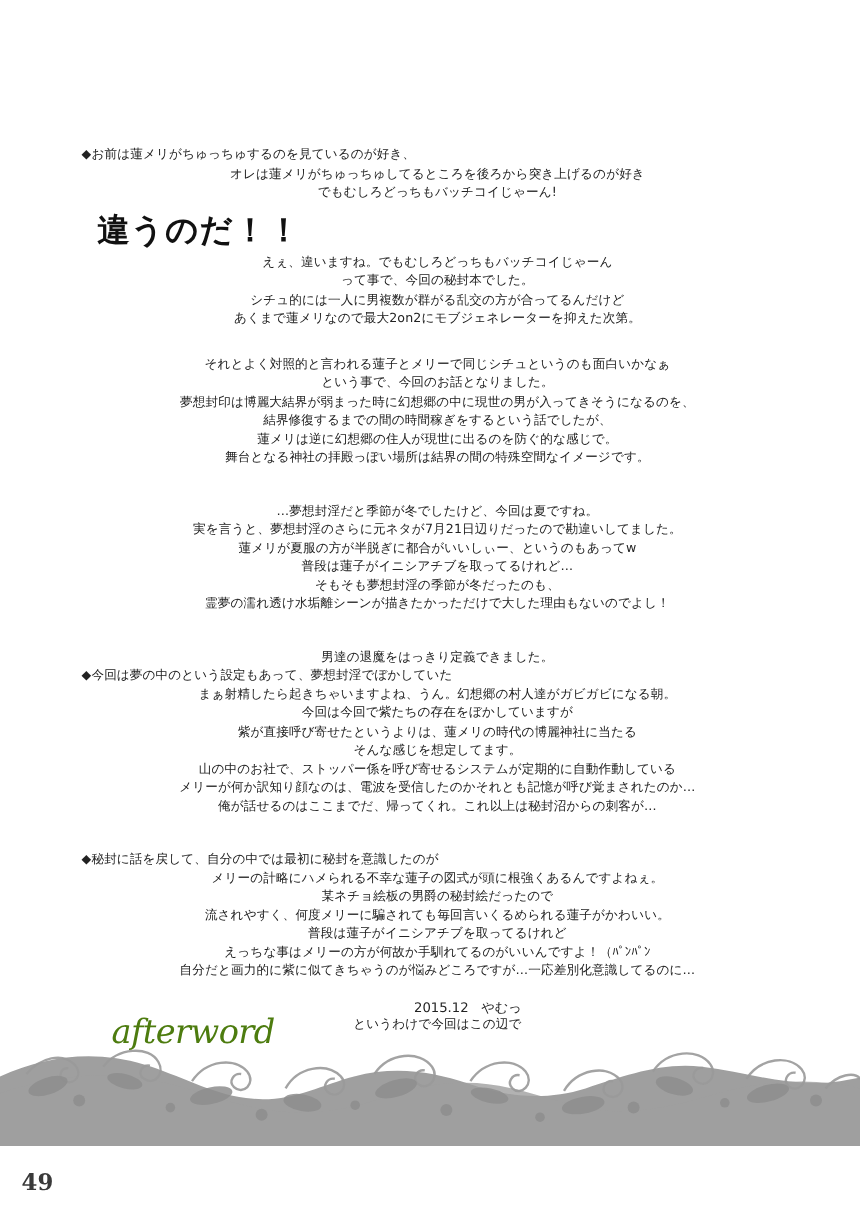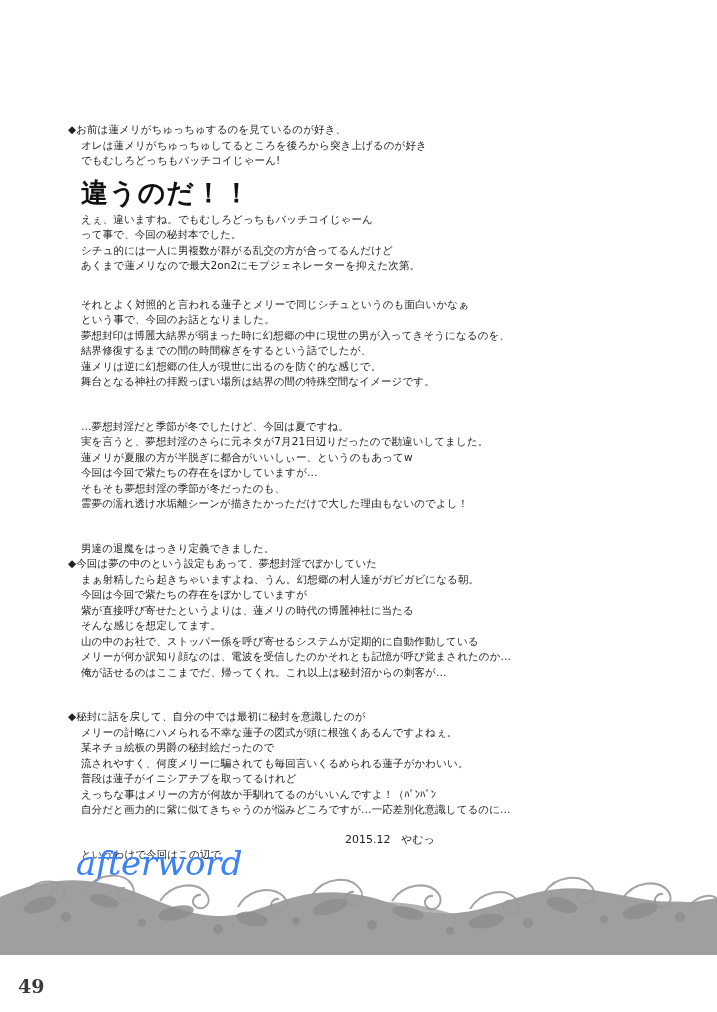--- a/index.html
+++ b/index.html
@@ -32,20 +32,21 @@
   }
   .line {
     font-size: 10.5px;
     line-height: 15.5px;
     white-space: pre;
     color: #222222;
     letter-spacing: 0.1px;
   }
   .indent {
     padding-left: 13px;
+    text-align: center;
   }
   .bigline {
     font-size: 27px;
     line-height: 34px;
     font-weight: bold;
     padding-left: 13px;
     margin-top: 7px;
     margin-bottom: 2px;
     letter-spacing: 1px;
     color: #111111;
@@ -56,26 +57,26 @@
   .signature {
     position: absolute;
     left: 345px;
     top: 832px;
     font-size: 11px;
     color: #222;
     white-space: pre;
   }
   .afterword {
     position: absolute;
-    left: 76px;
+    left: 93px;
     top: 843px;
     font-family: "DejaVu Serif", "Liberation Serif", serif;
     font-style: italic;
-    font-size: 34px;
-    color: #3b82f6;
+    font-size: 28px;
+    color: #4d7c0f;
     letter-spacing: -0.5px;
   }
   .ornament {
     position: absolute;
     left: 0;
     top: 845px;
     width: 717px;
     height: 110px;
     overflow: hidden;
   }
@@ -118,21 +119,21 @@
       <div class="line indent">蓮メリは逆に幻想郷の住人が現世に出るのを防ぐ的な感じで。</div>
       <div class="line indent">舞台となる神社の拝殿っぽい場所は結界の間の特殊空間なイメージです。</div>
     </div>
 
     <div class="gap-mid"></div>
 
     <div class="block">
       <div class="line indent">…夢想封淫だと季節が冬でしたけど、今回は夏ですね。</div>
       <div class="line indent">実を言うと、夢想封淫のさらに元ネタが7月21日辺りだったので勘違いしてました。</div>
       <div class="line indent">蓮メリが夏服の方が半脱ぎに都合がいいしぃー、というのもあってw</div>
-      <div class="line indent">今回は今回で紫たちの存在をぼかしていますが…</div>
+      <div class="line indent">普段は蓮子がイニシアチブを取ってるけれど…</div>
       <div class="line indent">そもそも夢想封淫の季節が冬だったのも、</div>
       <div class="line indent">霊夢の濡れ透け水垢離シーンが描きたかっただけで大した理由もないのでよし！</div>
     </div>
 
     <div class="gap-mid"></div>
 
     <div class="block">
       <div class="line indent">男達の退魔をはっきり定義できました。</div>
       <div class="line">◆今回は夢の中のという設定もあって、夢想封淫でぼかしていた</div>
       <div class="line indent">まぁ射精したら起きちゃいますよね、うん。幻想郷の村人達がガビガビになる朝。</div>

